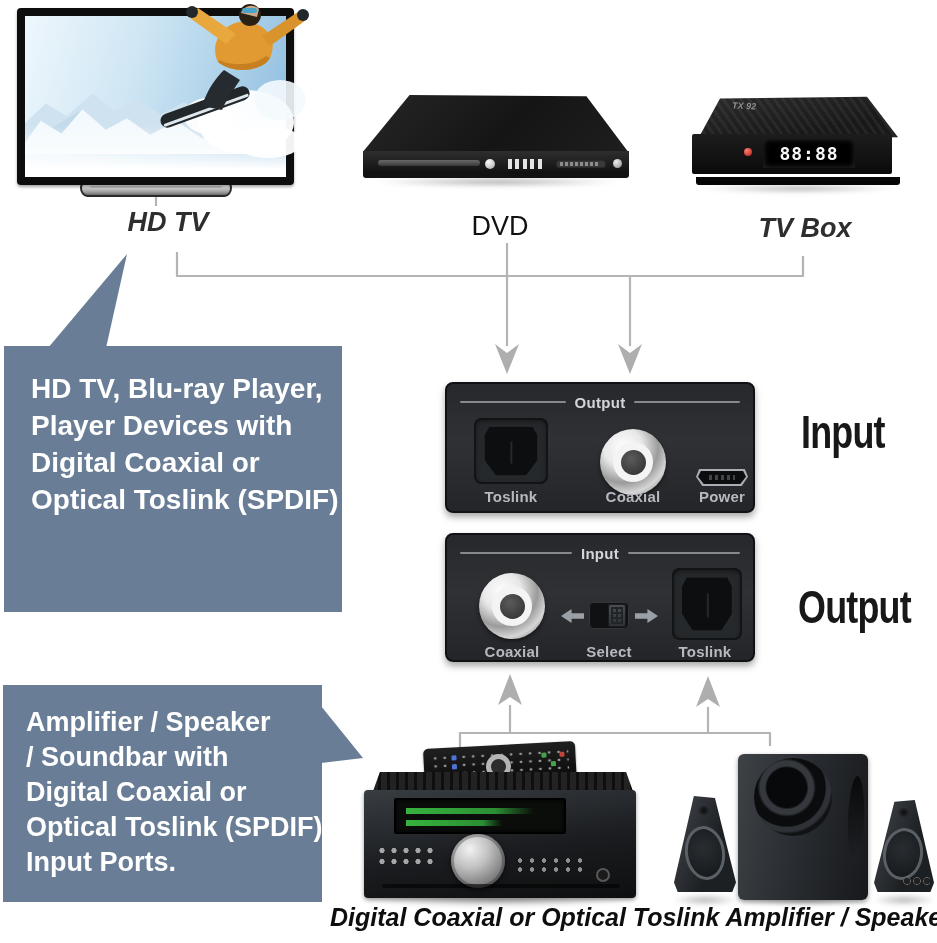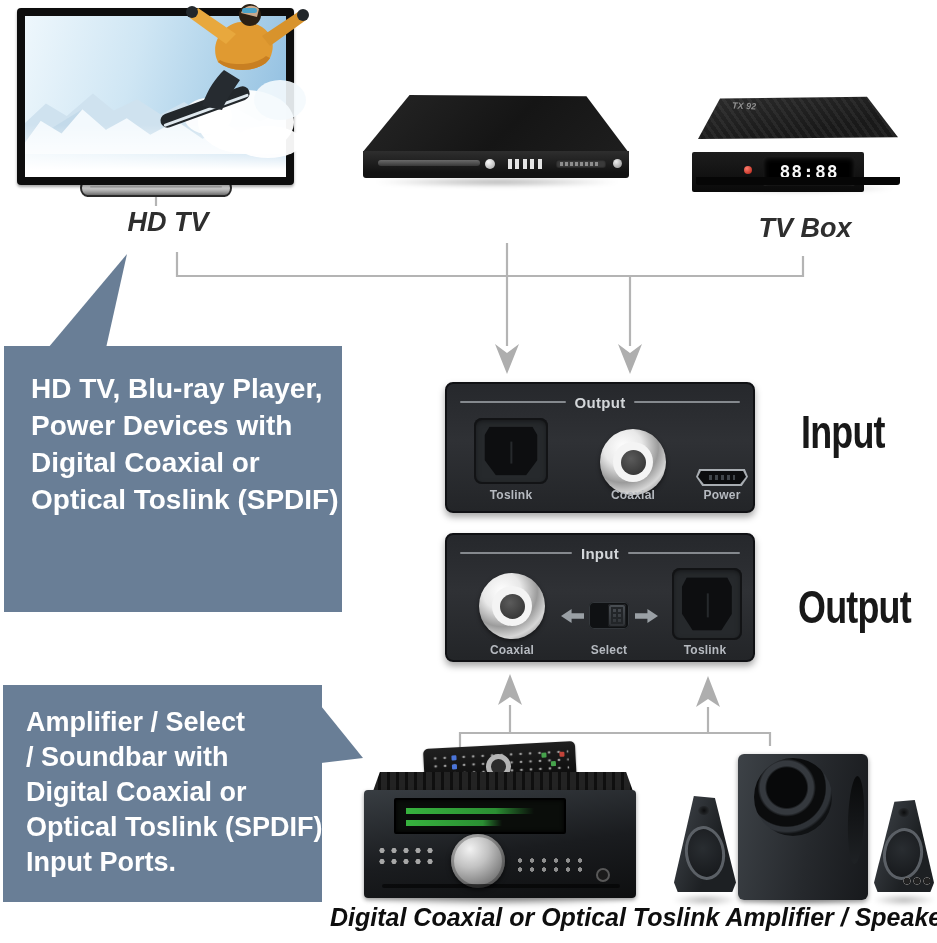--- a/index.html
+++ b/index.html
@@ -53,21 +53,21 @@
   .dvd-shadow{left:372px;top:177px;width:250px;height:10px;z-index:1;
     background:radial-gradient(ellipse at center,rgba(0,0,0,.32),transparent 70%);filter:blur(2px);}
 
   
   .tvbox-top{left:698px;top:96px;width:200px;height:43px;z-index:2;
     clip-path:polygon(11% 6%,84.5% 2%,100% 96%,0 100%);
     background:linear-gradient(170deg,#2c2c2c,#191919 70%);}
   .tvbox-top::after{content:"";position:absolute;inset:0;
     background:repeating-linear-gradient(55deg,rgba(255,255,255,.05) 0 3px,transparent 3px 7px);}
   .tvbox-brand{left:34px;top:5px;font-size:9px;font-style:italic;font-weight:700;color:#8f8f8f;transform:rotate(2deg);z-index:2;}
-  .tvbox-front{left:692px;top:152px;width:172px;height:40px;z-index:2;border-radius:2px;
+  .tvbox-front{left:692px;top:134px;width:200px;height:40px;z-index:2;border-radius:2px;
     background:linear-gradient(180deg,#1d1d1d,#0a0a0a);}
   .tvbox-display{left:71px;top:5px;width:92px;height:29px;border-radius:2px;background:#000;
     box-shadow:inset 0 0 6px rgba(60,60,60,.8);display:flex;align-items:center;justify-content:center;}
   .tvbox-digits{position:static !important;font-family:"DejaVu Sans Mono",monospace;font-weight:700;
     font-size:18px;color:#f8f8f8;letter-spacing:1px;}
   .ir-dot{left:52px;top:14px;width:8px;height:8px;border-radius:50%;
     background:radial-gradient(circle at 35% 30%,#ff7d6d,#b01e12);}
   .tvbox-plinth{left:696px;top:177px;width:204px;height:8px;background:#060606;border-radius:0 0 3px 3px;z-index:2;}
   .tvbox-shadow{left:700px;top:184px;width:196px;height:9px;z-index:1;
     background:radial-gradient(ellipse at center,rgba(0,0,0,.3),transparent 70%);filter:blur(2px);}
@@ -107,21 +107,21 @@
   .select-sw{width:40px;height:27px;background:#0f1113;border-radius:5px;box-shadow:inset 0 0 0 1px #33373b;}
   .select-knob{left:19px;top:2px;width:18px;height:23px;border-radius:3px;
     background:linear-gradient(180deg,#4b5055,#2c2f33);
     box-shadow:inset 0 0 0 1px #1a1c1e;}
   .select-knob::after{content:"";position:absolute;inset:3px;
     background:repeating-linear-gradient(0deg,#222528 0 2px,transparent 2px 5px),
                repeating-linear-gradient(90deg,#222528 0 2px,transparent 2px 5px);}
   .blk-arrow{width:23px;height:14px;background:linear-gradient(180deg,#aeb3b8,#7e8artifact388 120%);background:#9aa0a5;}
   .blk-left{clip-path:polygon(0 50%,46% 0,46% 30%,100% 30%,100% 70%,46% 70%,46% 100%);}
   .blk-right{clip-path:polygon(100% 50%,54% 0,54% 30%,0 30%,0 70%,54% 70%,54% 100%);}
-  .port-label{font-size:12px;font-weight:700;color:#b6bac0;text-align:center;letter-spacing:.2px;}
+  .port-label{font-size:15px;font-weight:700;color:#b6bac0;text-align:center;letter-spacing:.2px;}
   .big-label{z-index:2;font-size:46px;font-weight:700;color:#181818;letter-spacing:-1px;
     transform:scaleX(.78);transform-origin:left center;white-space:nowrap;}
 
   
   .amp{left:352px;top:738px;width:290px;height:170px;z-index:2;}
   .amp-remote{left:72px;top:7px;width:152px;height:43px;border-radius:5px;transform:rotate(-3deg);
     background:linear-gradient(180deg,#202020,#070707);box-shadow:0 1px 2px rgba(0,0,0,.5);}
   .remote-dots{left:7px;top:6px;right:7px;bottom:6px;
     background-image:radial-gradient(circle,#9b9b9b 1.3px,transparent 1.6px);background-size:9.5px 8px;}
   .remote-ring{left:62px;top:9px;width:25px;height:25px;border-radius:50%;border:5px solid #b5b5b5;background:#2c2c2c;}
@@ -244,37 +244,38 @@
 
   <div class="dvd-shadow"></div>
   <div class="dvd-top"></div>
   <div class="dvd-front">
     <div class="dvd-slot"></div>
     <div class="dvd-btn"></div>
     <div class="dvd-dashes"></div>
     <div class="dvd-display"></div>
     <div class="dvd-knob"></div>
   </div>
+  <div class="label dvd-label">DVD</div>
 
   <div class="tvbox-shadow"></div>
   <div class="tvbox-top">
     <span class="tvbox-brand">TX 92</span>
   </div>
   <div class="tvbox-front">
     <span class="ir-dot"></span>
     <div class="tvbox-display">
       <span class="tvbox-digits">88:88</span>
     </div>
   </div>
   <div class="tvbox-plinth"></div>
   <div class="label tvbox-label">TV Box</div>
 
   <div class="callout callout1">
     <div>HD TV, Blu-ray Player,</div>
-    <div>Power Devices with</div>
+    <div>Player Devices with</div>
     <div>Digital Coaxial or</div>
     <div>Optical Toslink (SPDIF)</div>
   </div>
 
   <div class="panel panel-top">
     <div class="panel-header">
       <span class="hline"></span>
       <span class="panel-title">Output</span>
       <span class="hline"></span>
     </div>
@@ -314,21 +315,21 @@
     <div class="toslink" style="left:225px;top:33px;width:70px;height:72px;">
       <div class="toslink-in"></div>
     </div>
     <span class="port-label" style="left:20px;top:108px;width:90px;">Coaxial</span>
     <span class="port-label" style="left:117px;top:108px;width:90px;">Select</span>
     <span class="port-label" style="left:213px;top:108px;width:90px;">Toslink</span>
   </div>
   <div class="big-label" style="left:798px;top:580px;">Output</div>
 
   <div class="callout callout2">
-    <div>Amplifier / Select</div>
+    <div>Amplifier / Speaker</div>
     <div>/ Soundbar with</div>
     <div>Digital Coaxial or</div>
     <div>Optical Toslink (SPDIF)</div>
     <div>Input Ports.</div>
   </div>
 
   <div class="amp">
     <div class="amp-shadow"></div>
     <div class="amp-remote">
       <div class="remote-dots"></div>

